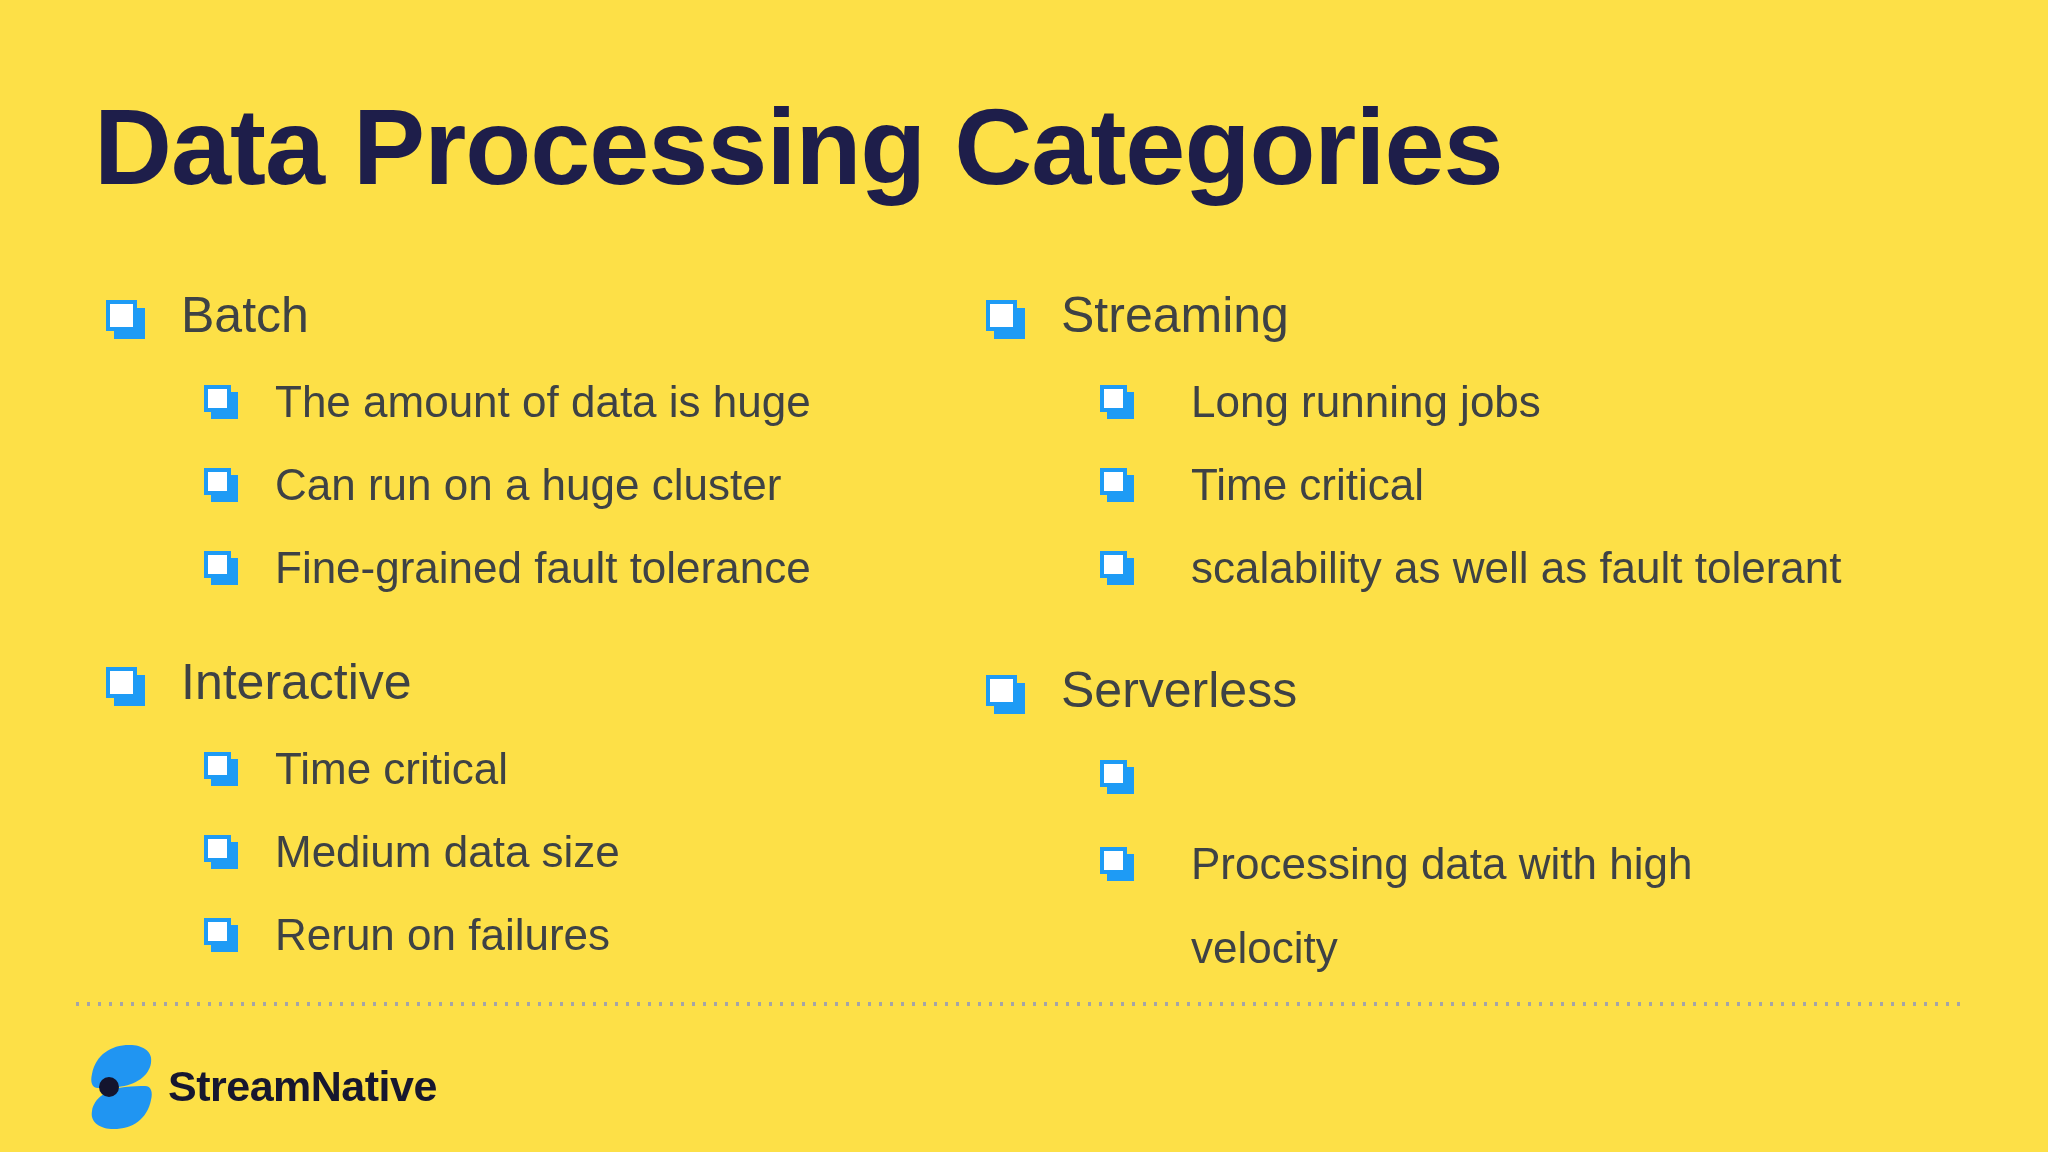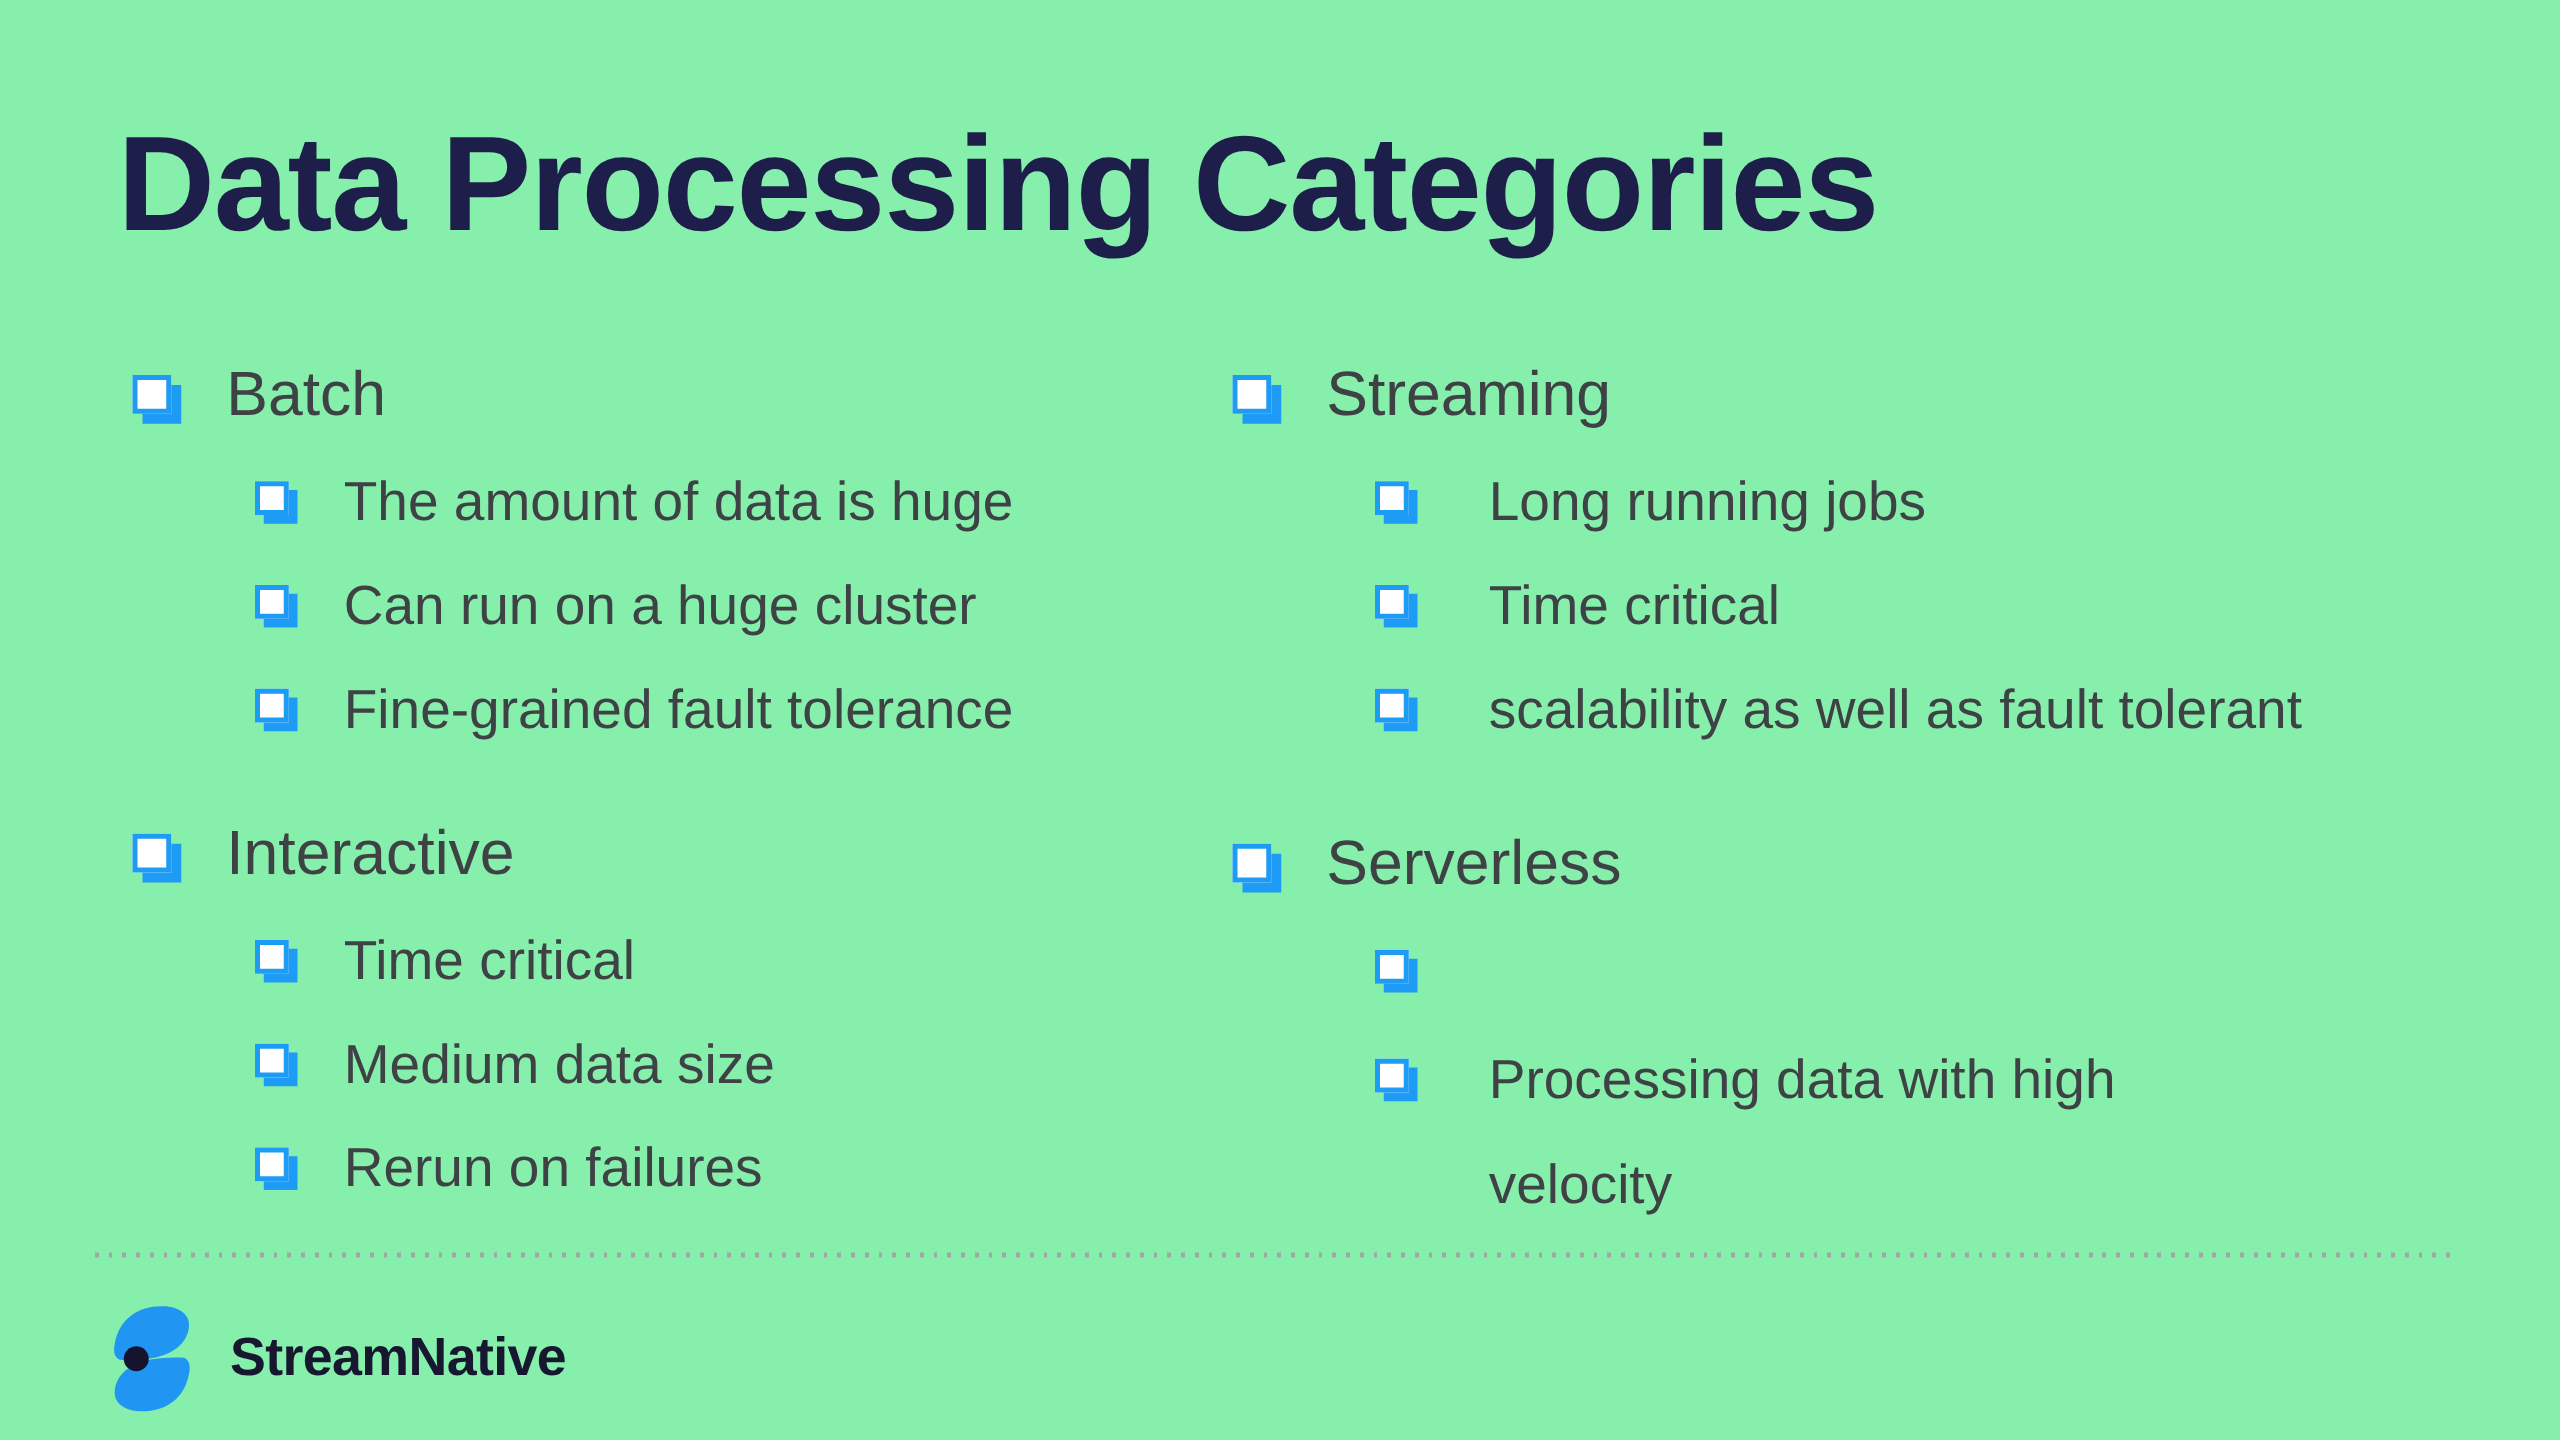--- a/index.html
+++ b/index.html
@@ -1,19 +1,19 @@
 <!DOCTYPE html>
 <html><head>
 <meta charset="utf-8">
 <style>
   * { margin:0; padding:0; box-sizing:border-box; }
   html,body { width:2048px; height:1152px; background:#ffffff; }
   body { font-family:"Liberation Sans", sans-serif; }
   .slide {
-    position:relative; width:2048px; height:1152px; background:#86efac; overflow:hidden;
+    position:relative; width:2048px; height:1152px; background:#fde047; overflow:hidden;
   }
   .title {
     position:absolute; left:94px; top:88px;
     font-size:108px; font-weight:700; color:#1E1E4A;
     letter-spacing:-1px; line-height:118px; white-space:nowrap;
   }
   .section { position:absolute; }
   .sec-batch       { left:106px; top:287px; }
   .sec-streaming   { left:986px; top:287px; }
   .sec-interactive { left:106px; top:654px; }
@@ -36,21 +36,21 @@
   .bullet.sm { width:27px; height:27px; box-shadow:7px 7px 0 #1E9BF5; margin-top:7px; }
 
   
   .sub-row.wrap .sub-text { white-space:normal; max-width:600px; line-height:84px; }
   .sub-row.wrap .bullet.sm { margin-top:25px; }
 
   .divider {
     position:absolute; left:76px; top:1002px; width:1890px; height:4px;
     background-image:repeating-linear-gradient(to right,#A5A5A5 0 3px, transparent 3px 11px);
   }
-  .logo { position:absolute; left:86px; top:1042px; display:flex; align-items:center; gap:26px; }
+  .logo { position:absolute; left:86px; top:1042px; display:flex; align-items:center; gap:10px; }
   .logo-mark { width:72px; height:88px; }
   .logo-text { font-size:43px; font-weight:700; color:#17172F; letter-spacing:-0.5px; white-space:nowrap; }
 </style>
 </head>
 <body>
 
 <div class="slide">
 
   <div class="title">Data Processing Categories</div>
 

